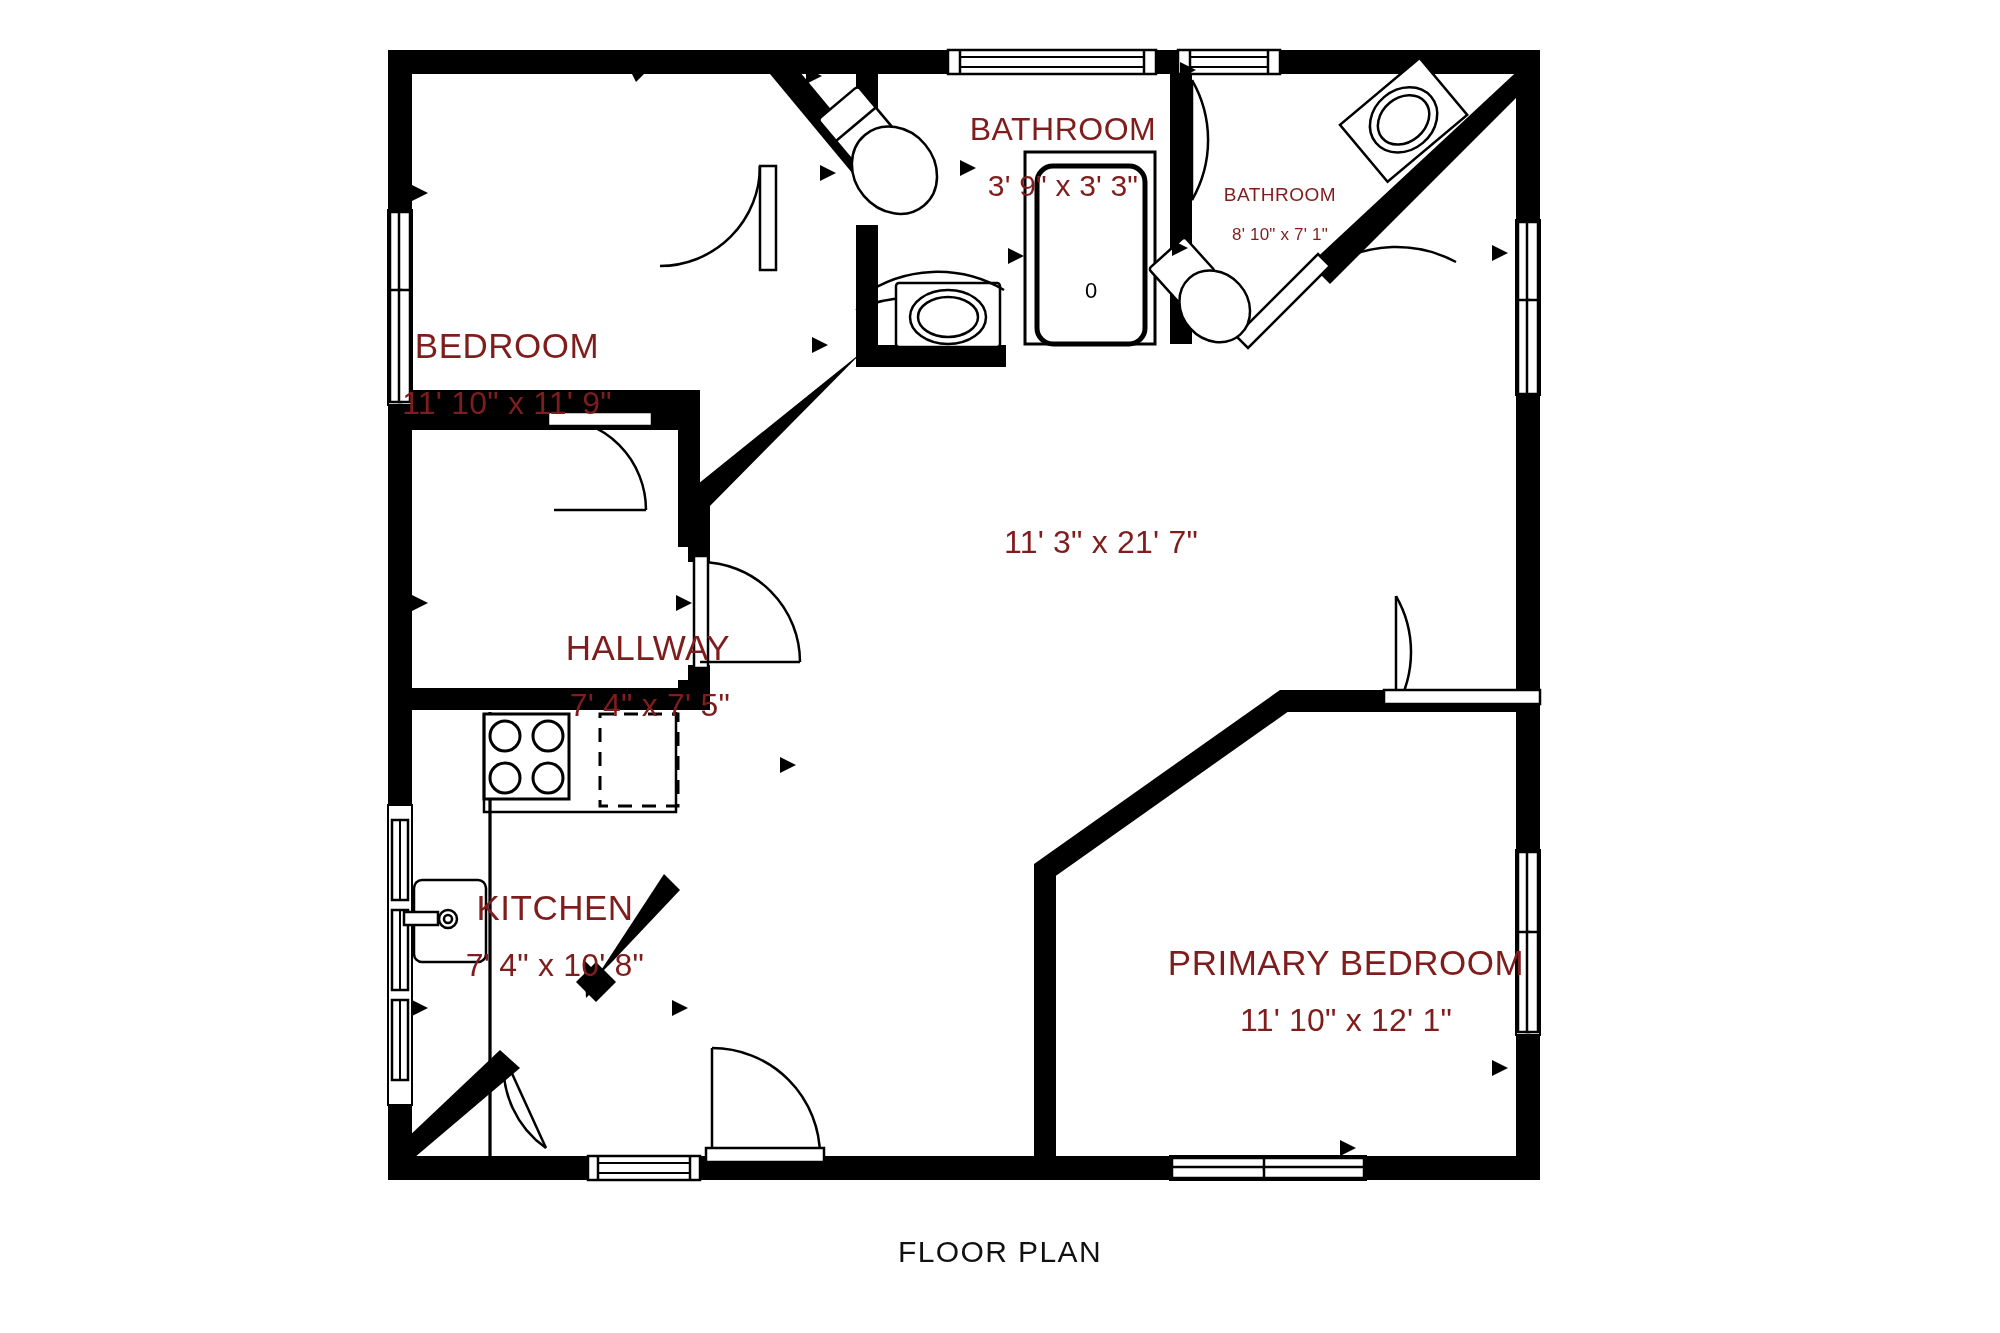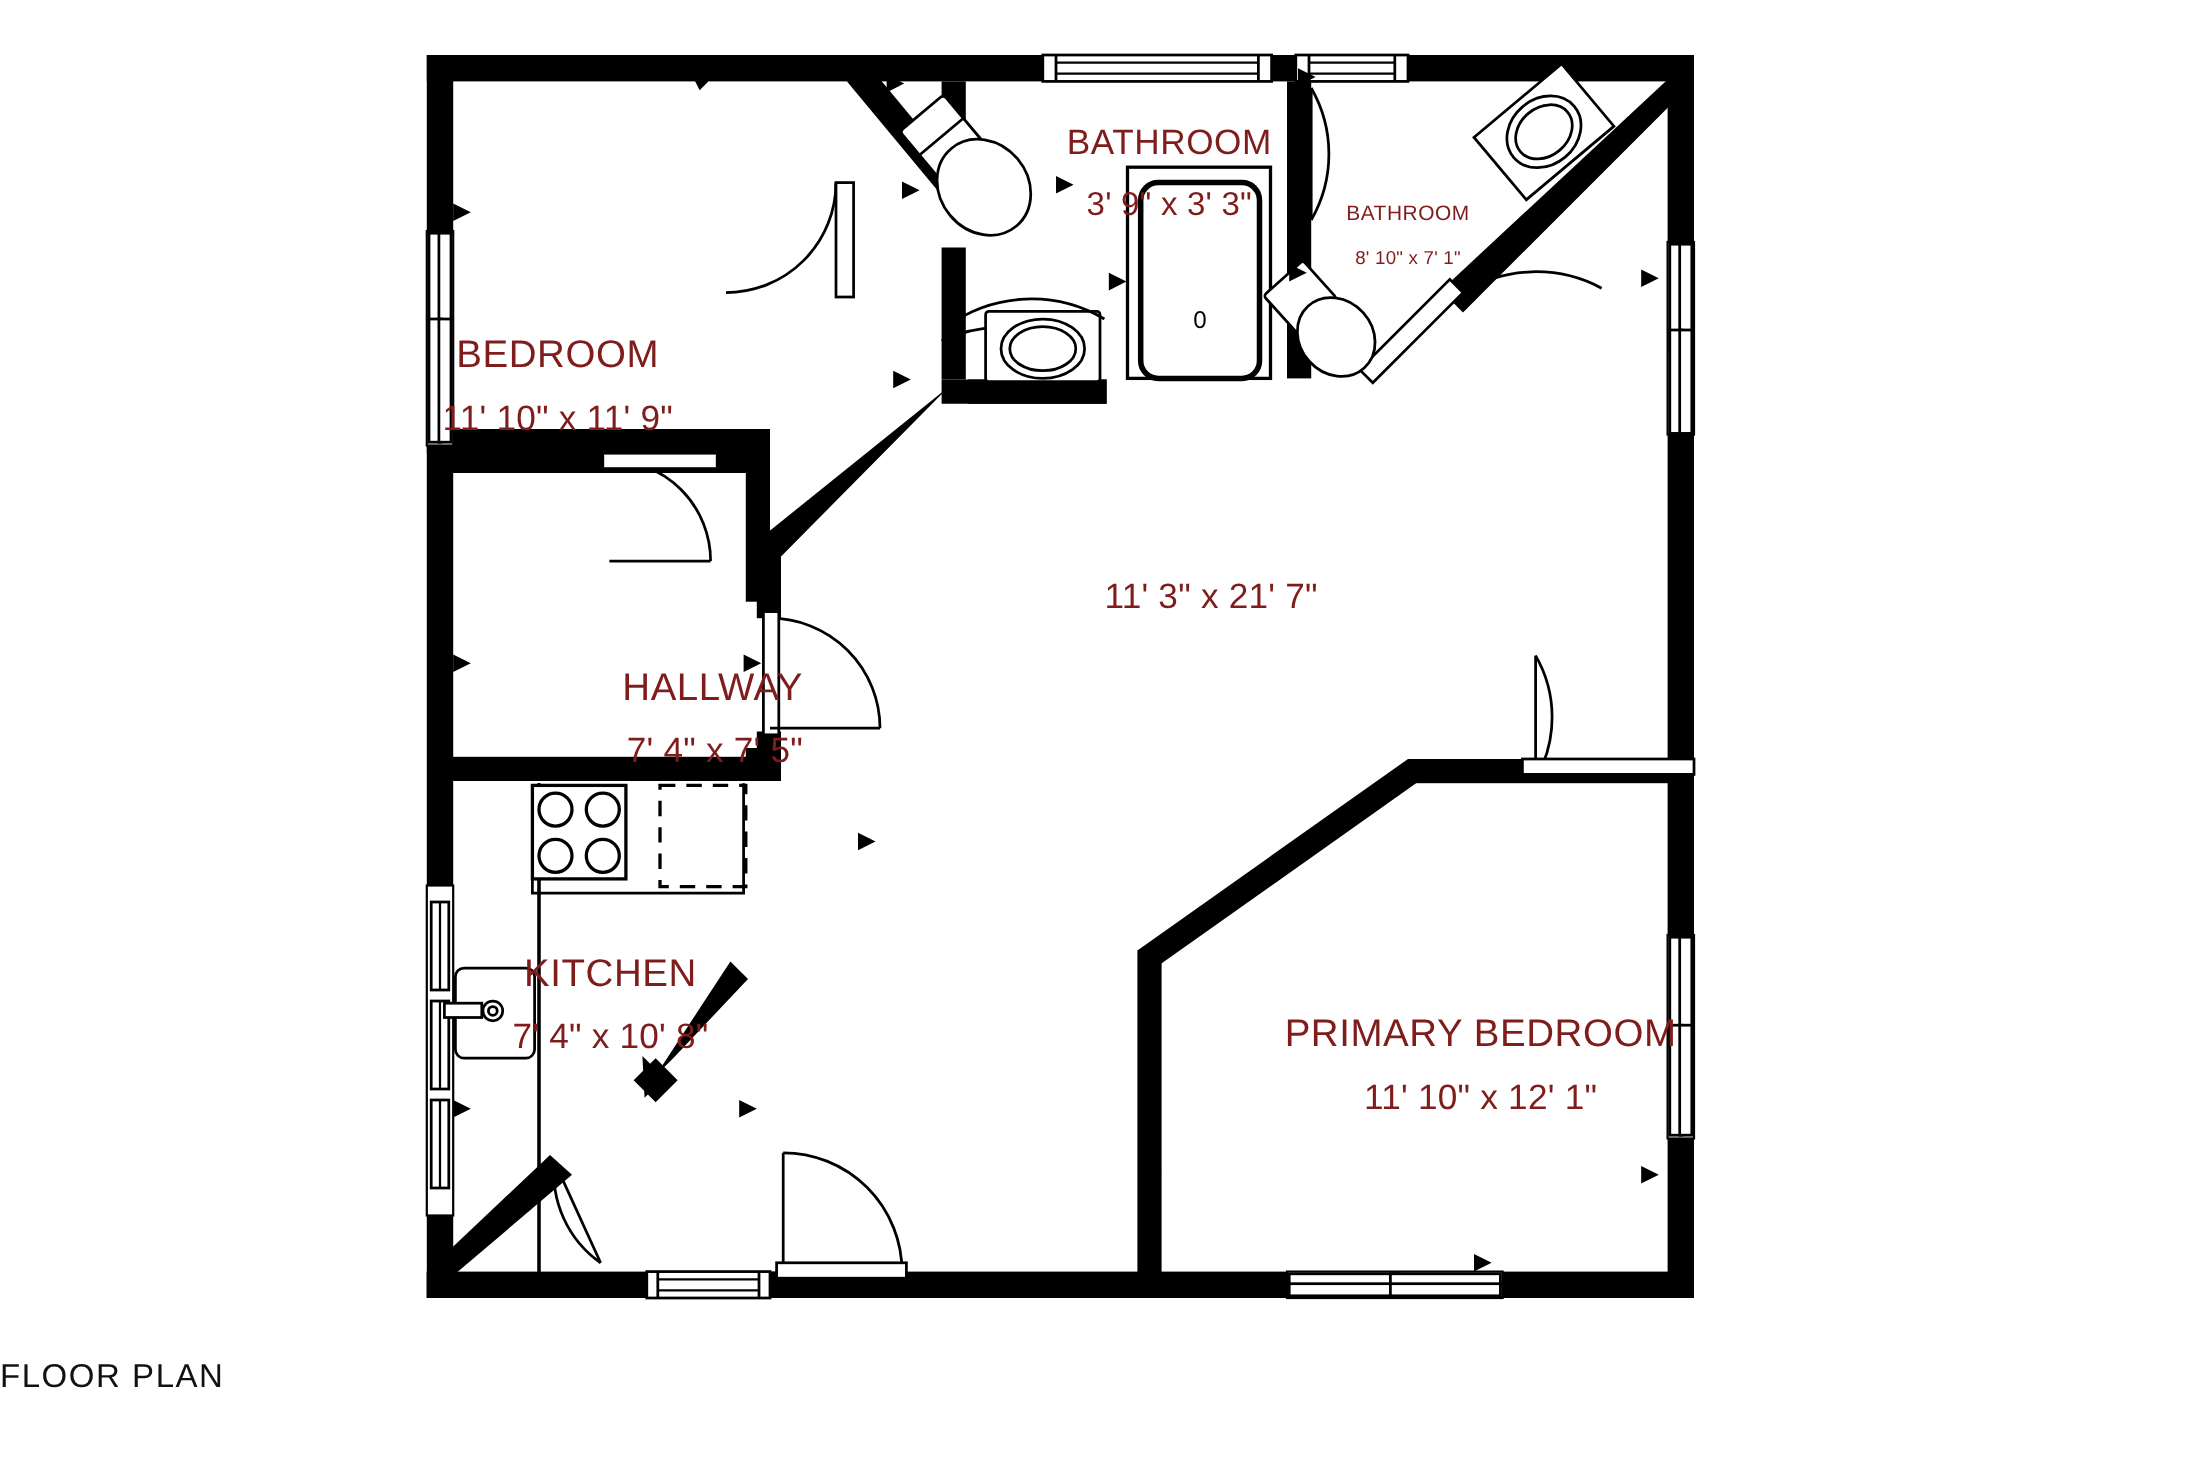--- a/index.html
+++ b/index.html
@@ -37,31 +37,31 @@
     pointer-events: none;
   }
   .room-name {
     display: block;
     letter-spacing: 0.5px;
   }
   .room-dims {
     display: block;
     letter-spacing: 0.2px;
   }
-  .lbl-big .room-name { font-size: 35px; }
+  .lbl-big .room-name { font-size: 35px; margin-top: 23px; }
   .lbl-big .room-dims { font-size: 32px; }
   .lbl-mid .room-name { font-size: 32px; }
   .lbl-mid .room-dims { font-size: 30px; }
   .lbl-small .room-name { font-size: 19px; }
   .lbl-small .room-dims { font-size: 17px; }
   .caption {
     position: absolute;
     left: 0;
     right: 0;
-    text-align: left;
+    text-align: center;
     font-size: 30px;
     letter-spacing: 1.4px;
     color: #111111;
     font-family: "Liberation Sans", sans-serif;
   }
 </style>
 </head>
 <body>
 
 <div id="plan-root">

